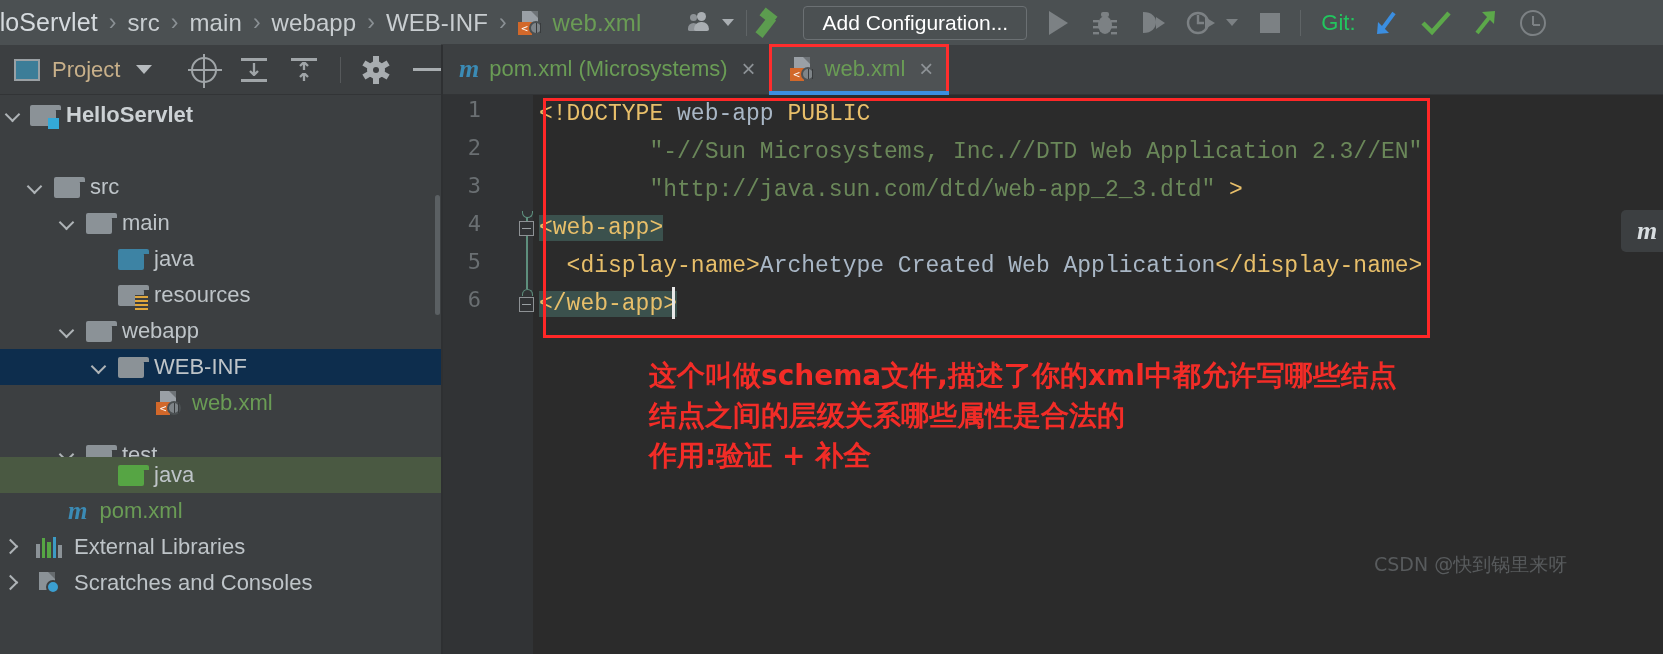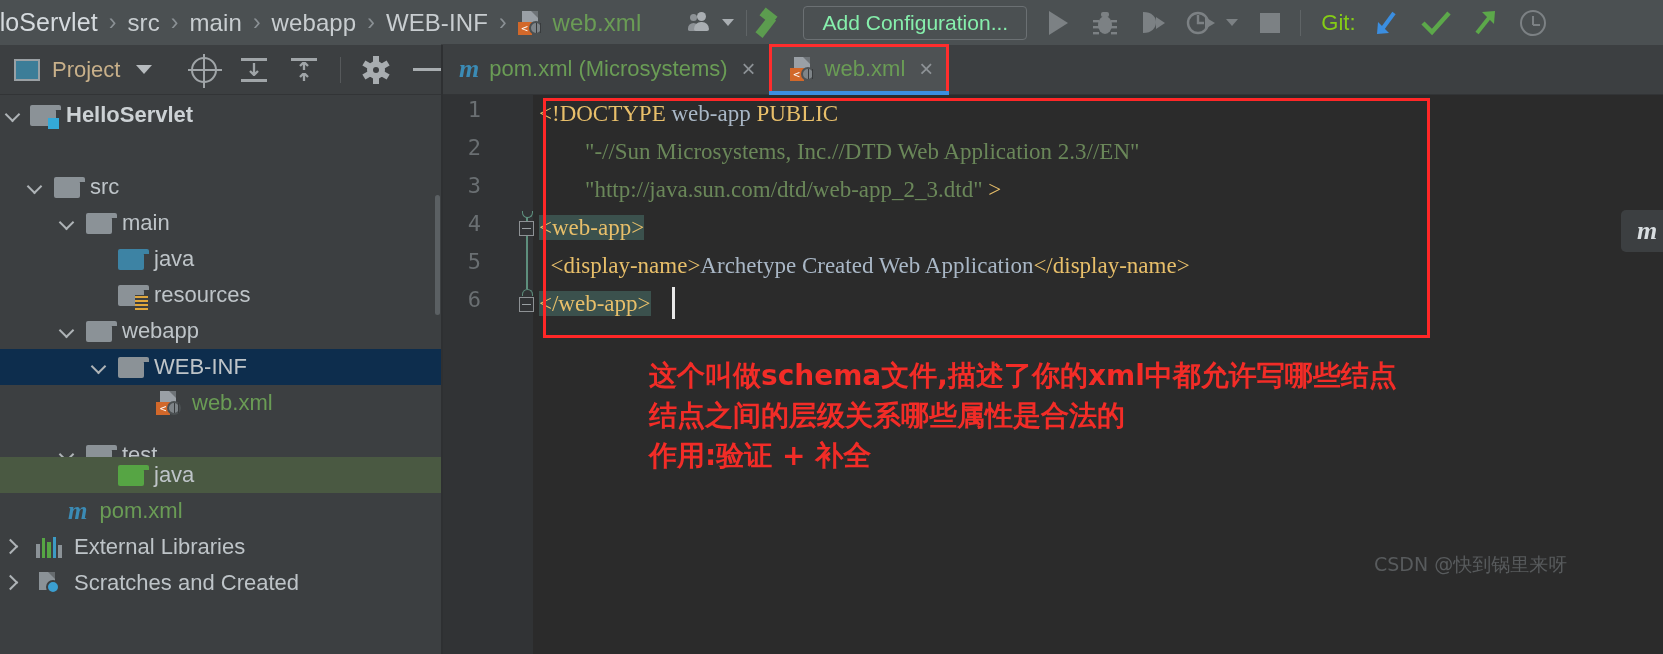--- a/index.html
+++ b/index.html
@@ -40,27 +40,27 @@
   .userico .h2{position:absolute;left:1px;top:2px;width:7px;height:7px;border-radius:50%;background:#8d9296;}
   .userico .b2{position:absolute;left:-1px;top:11px;width:11px;height:8px;border-radius:6px 6px 2px 2px;background:#8d9296;}
   .caret{width:0;height:0;border-left:6px solid transparent;border-right:6px solid transparent;border-top:7px solid #a9aeb2;margin-left:7px;}
 
   .hammer{width:34px;height:30px;position:relative;}
   .hammer .hd{position:absolute;left:2px;top:3px;width:15px;height:10px;background:#5c9c4f;transform:rotate(38deg);}
   .hammer .st{position:absolute;left:10px;top:7px;width:9px;height:22px;background:#5c9c4f;transform:rotate(38deg);transform-origin:top left;}
 
   .addcfg{
     height:34px;min-width:224px;padding:0 18px;border:1px solid #6b7073;border-radius:4px;
-    color:#86efac;font-size:21px;display:flex;align-items:center;justify-content:center;
+    color:#ffffff;font-size:21px;display:flex;align-items:center;justify-content:center;
     background:transparent;box-sizing:border-box;white-space:nowrap;
   }
 
   .tri{width:0;height:0;border-top:12px solid transparent;border-bottom:12px solid transparent;border-left:19px solid #7c8184;}
   .sqstop{width:20px;height:20px;background:#7c8184;}
-  .gitlbl{color:#84cc16;font-size:22px;}
+  .gitlbl{color:#22c55e;font-size:22px;}
   .clock{width:26px;height:26px;border:2.5px solid #7c8184;border-radius:50%;position:relative;box-sizing:border-box;}
   .clock:after{content:"";position:absolute;left:10px;top:4px;width:2px;height:9px;background:#7c8184;}
   .clock:before{content:"";position:absolute;left:11px;top:12px;width:7px;height:2px;background:#7c8184;}
 
   
   .projhdr{
     position:absolute;left:0;top:45px;width:441px;height:50px;
     background:#3c3f41;display:flex;align-items:center;
     border-bottom:1px solid #323436;box-sizing:border-box;
   }
@@ -114,21 +114,21 @@
   .foldcol{position:absolute;left:78px;top:0;width:14px;height:559px;}
   .foldmark{position:absolute;left:0;width:15px;height:15px;border:1.5px solid #8e9295;box-sizing:border-box;background:#313335;}
   .foldmark i{position:absolute;left:2px;top:5.5px;width:9px;height:1.5px;background:#9aa0a3;}
   .foldline{position:absolute;left:7px;width:1.5px;background:#5e8f7d;}
   .foldcap{position:absolute;left:3px;width:9px;height:6px;}
   .foldcap.dn{border-left:1.5px solid #5e8f7d;border-right:1.5px solid #5e8f7d;border-bottom:1.5px solid #5e8f7d;border-radius:0 0 6px 6px;}
   .foldcap.up{border-left:1.5px solid #5e8f7d;border-right:1.5px solid #5e8f7d;border-top:1.5px solid #5e8f7d;border-radius:6px 6px 0 0;}
 
   .code{
     position:absolute;left:98px;top:0;width:1124px;height:559px;
-    font-family:Liberation Serif, serif;font-size:23px;line-height:38px;
+    font-family:Liberation Mono, monospace;font-size:23px;line-height:38px;
     white-space:pre;color:#a9b7c6;
   }
   .code .row{position:absolute;left:0;height:38px;display:block;}
   .tk-dtd   {color:#e8bf6a;}
   .tk-name  {color:#a9b7c6;}
   .tk-kw    {color:#e8bf6a;}
   .tk-str   {color:#6a8759;}
   .tk-tag   {color:#e8bf6a;}
   .tk-txt   {color:#a9b7c6;}
   .hl-match {background:#3b514d;}
@@ -604,21 +604,21 @@
     <div class="trow" style="top:470px">
       <span style="width:2px"></span>
       <span class="tw-chev right"></span>
       <span style="width:12px"></span>
       <span class="scratch">
           <span class="pg"></span>
           <span class="fold"></span>
           <span class="cl"></span>
         </span>
       <span style="width:12px"></span>
-      <span class="tlabel">Scratches and Created</span>
+      <span class="tlabel">Scratches and Consoles</span>
     </div>
 
     <div class="lscroll"></div>
   </div>
 
   <div class="watermark" style="left:1374px;top:552px">CSDN @快到锅里来呀</div>
 
 </div>
 
 </body></html>

